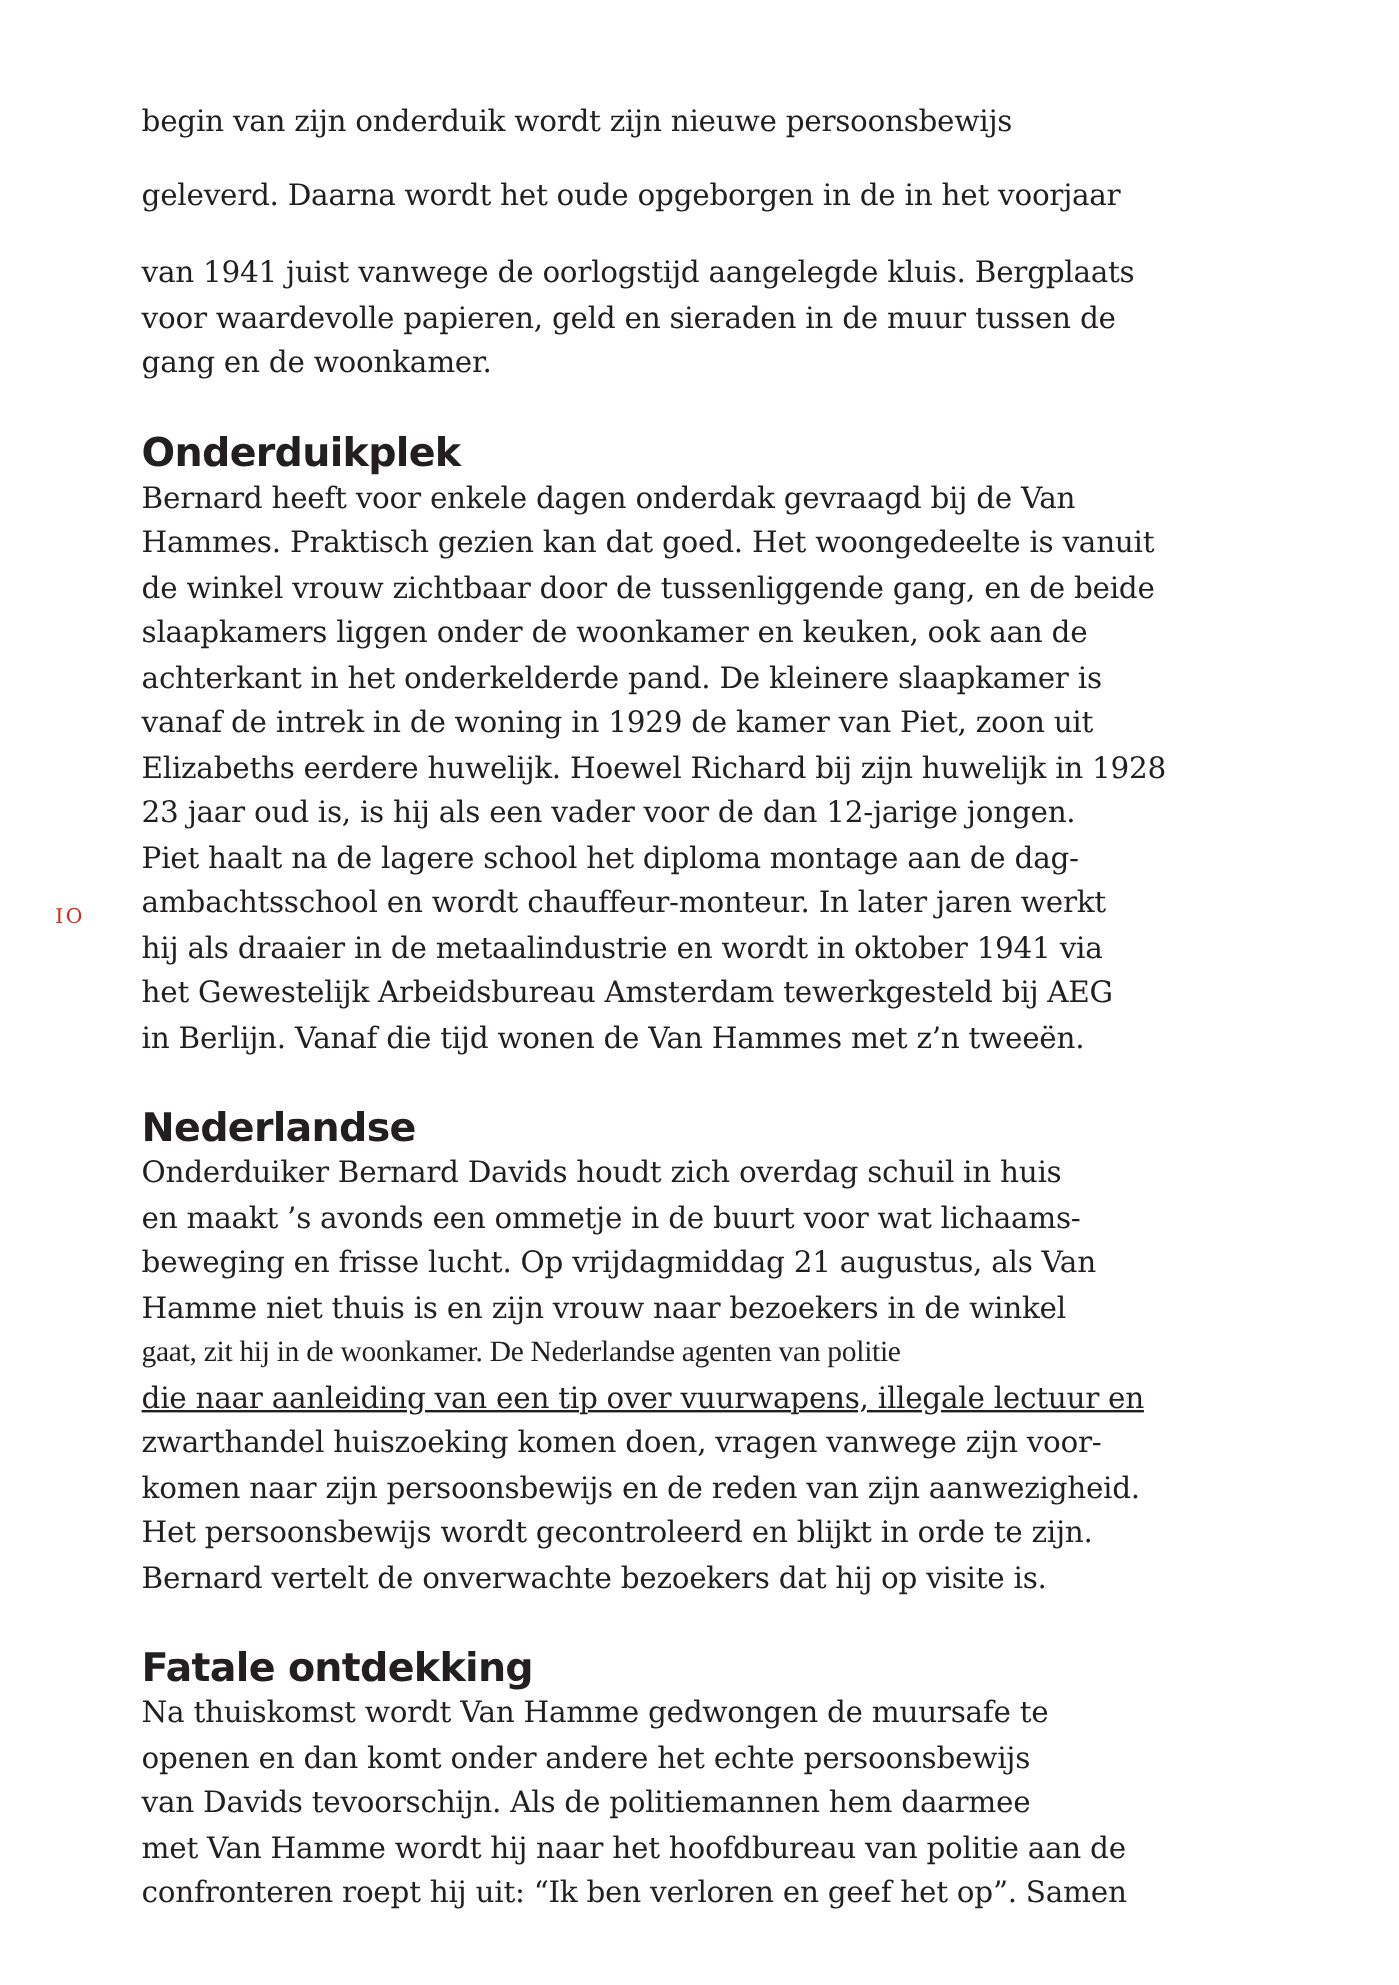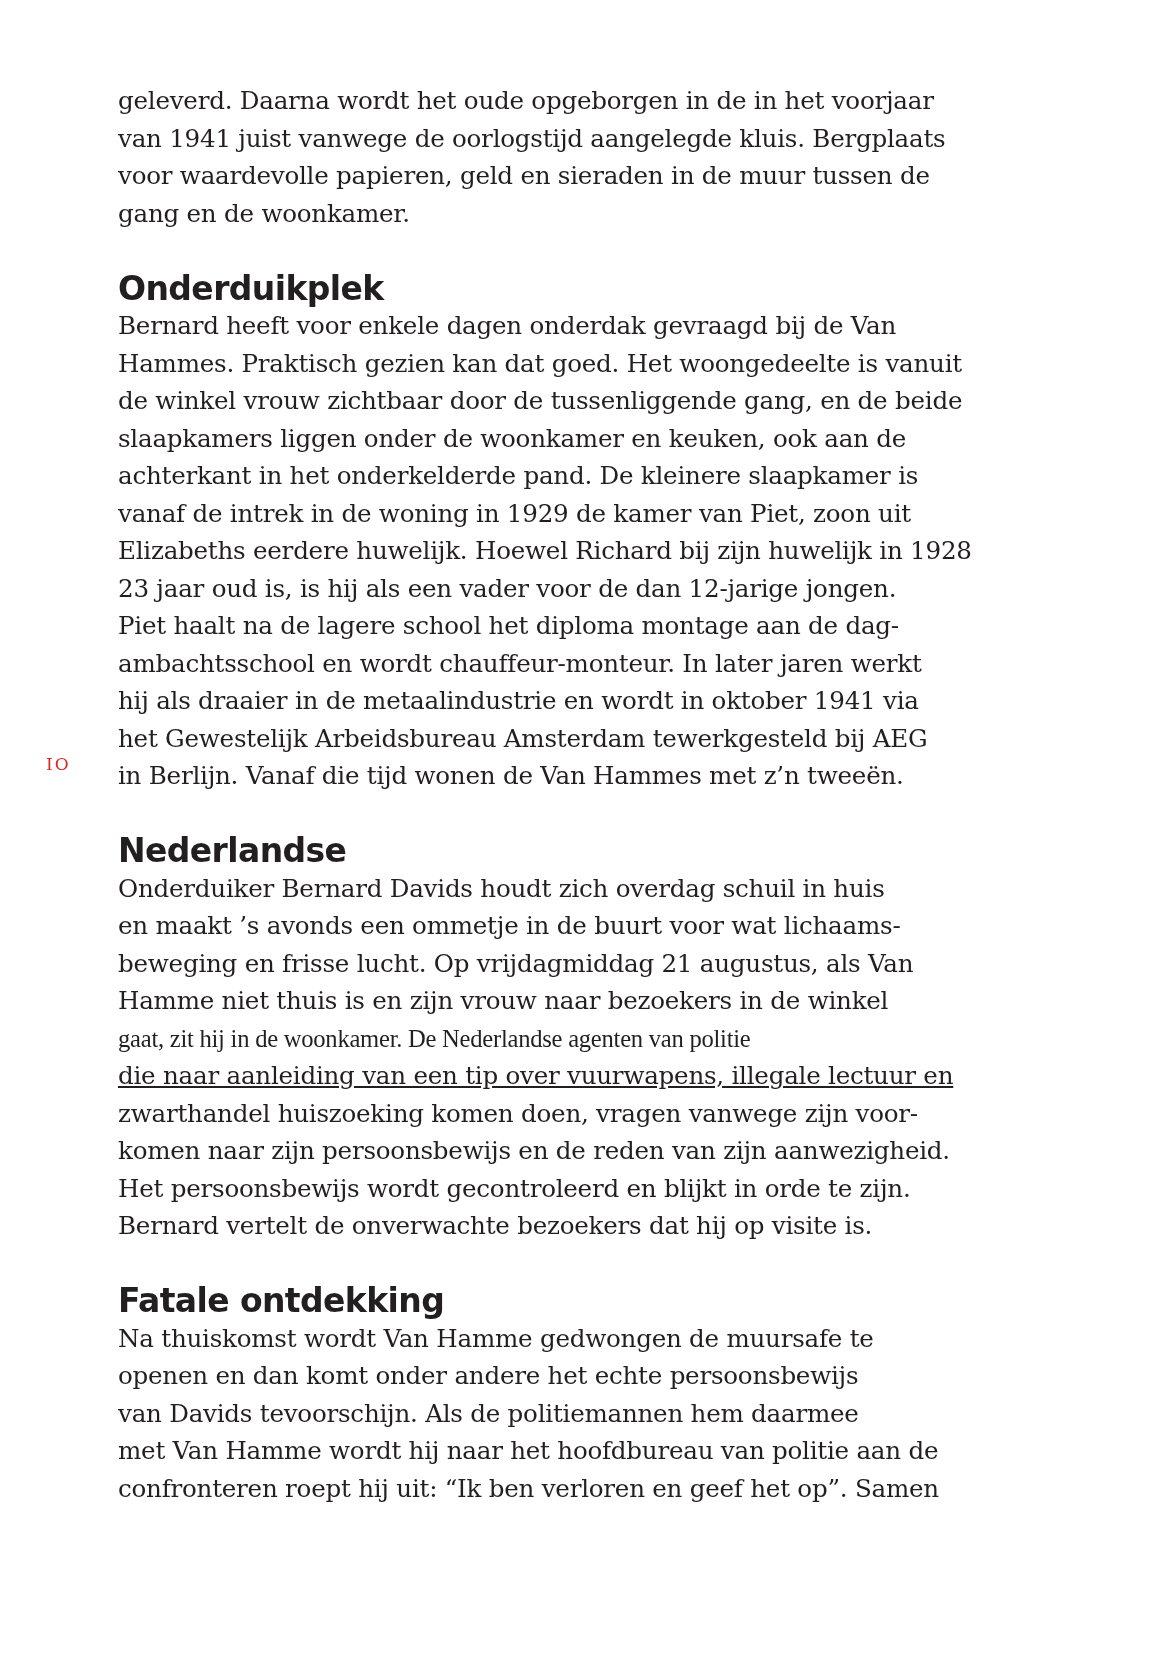--- a/index.html
+++ b/index.html
@@ -25,22 +25,23 @@
     font-family: "DejaVu Serif", "Liberation Serif", serif;
     font-size: 17px; color: #d42a20; letter-spacing: 2px;
   }
 </style>
 </head>
 <body>
 
 <div class="column">
 
   <div>
-    <span class="line" style="display: block;">geleverd. Daarna wordt het oude opgeborgen in de in het voorjaar</span>
-    <span class="line" style="display: block;">van 1941 juist vanwege de oorlogstijd aangelegde kluis. Bergplaats</span>
+    <span class="line" style="display: block;">begin van zijn onderduik wordt zijn nieuwe persoonsbewijs</span>
+    <span class="line" style="display: block; margin-top: 24px;">geleverd. Daarna wordt het oude opgeborgen in de in het voorjaar</span>
+    <span class="line" style="display: block; margin-top: 27px;">van 1941 juist vanwege de oorlogstijd aangelegde kluis. Bergplaats</span>
     <span class="line" style="display: block;">voor waardevolle papieren, geld en sieraden in de muur tussen de</span>
     <span class="line" style="display: block;">gang en de woonkamer.</span>
   </div>
   <span class="blank"></span>
 
   <div>
     <span class="line heading" style="display: block;">Onderduikplek</span>
     <span class="line" style="display: block;">Bernard heeft voor enkele dagen onderdak gevraagd bij de Van</span>
     <span class="line" style="display: block;">Hammes. Praktisch gezien kan dat goed. Het woongedeelte is vanuit</span>
     <span class="line" style="display: block;">de winkel vrouw zichtbaar door de tussenliggende gang, en de beide</span>

